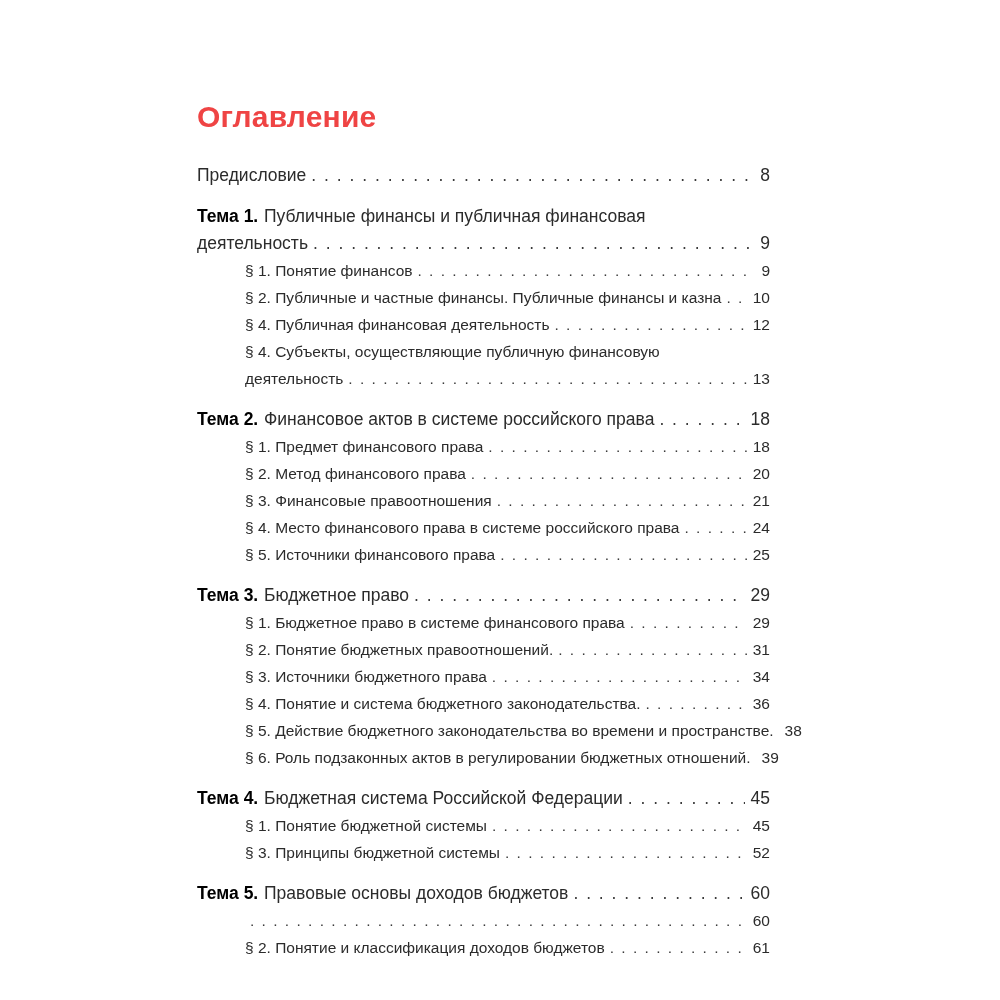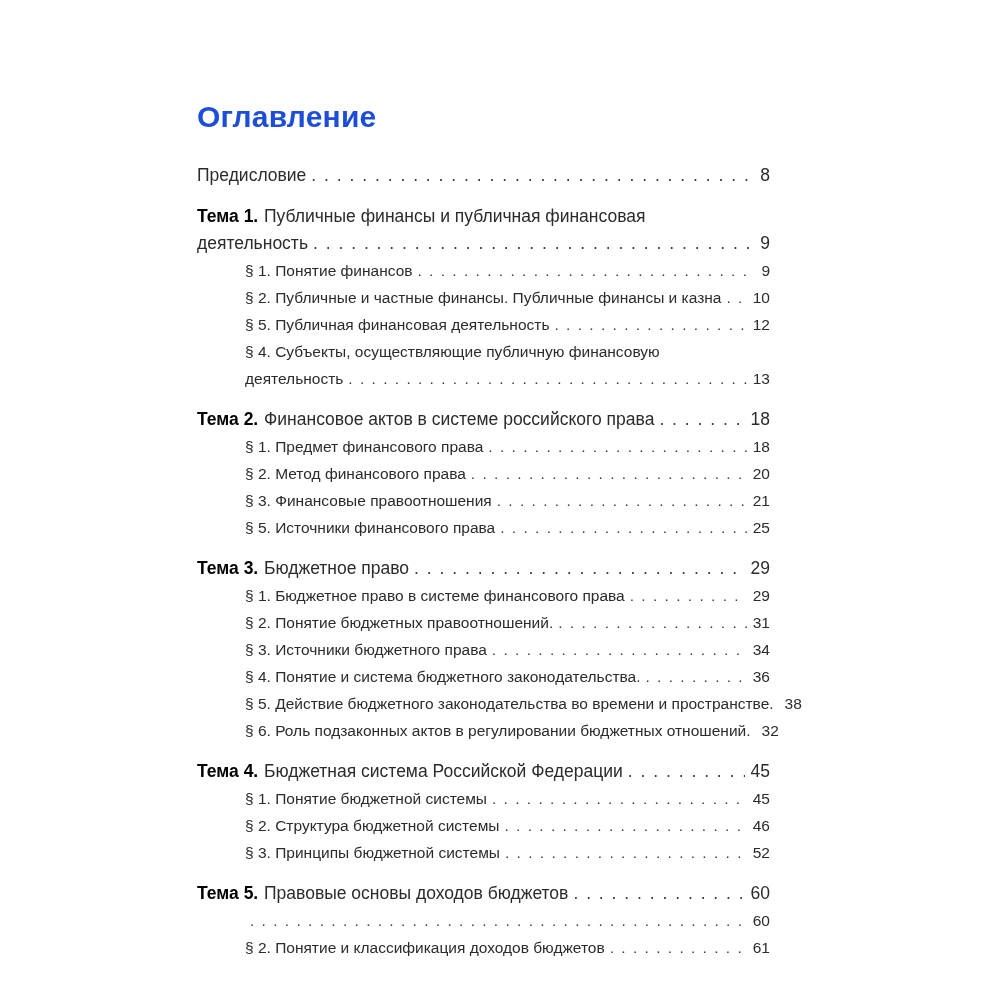--- a/index.html
+++ b/index.html
@@ -18,21 +18,21 @@
     box-sizing: border-box;
     width: 1000px;
     height: 1000px;
     padding: 100px 230px 0 197px;
     background: #ffffff;
   }
   .page-title {
     margin: 0 0 28px 0;
     font-size: 30px;
     font-weight: 700;
-    color: #1d4ed8;
+    color: #ef4444;
     letter-spacing: 0.2px;
   }
   .toc-line {
     display: flex;
     align-items: baseline;
     line-height: 27px;
     white-space: nowrap;
   }
   .lvl0 { font-size: 17.5px; }
   .lvl1 { font-size: 15.5px; padding-left: 48px; align-items: flex-end; }
@@ -84,21 +84,21 @@
         <span class="toc-text">§ 1. Понятие финансов</span>
         <span class="dot-leader"></span>
         <span class="page-number">9</span>
       </div>
       <div class="toc-line lvl1">
         <span class="toc-text">§ 2. Публичные и частные финансы. Публичные финансы и казна</span>
         <span class="dot-leader"></span>
         <span class="page-number">10</span>
       </div>
       <div class="toc-line lvl1">
-        <span class="toc-text">§ 5. Публичная финансовая деятельность</span>
+        <span class="toc-text">§ 4. Публичная финансовая деятельность</span>
         <span class="dot-leader"></span>
         <span class="page-number">12</span>
       </div>
       <div class="toc-line lvl1">
         <span class="toc-text">§ 4. Субъекты, осуществляющие публичную финансовую</span>
       </div>
       <div class="toc-line lvl1">
         <span class="toc-text">деятельность</span>
         <span class="dot-leader"></span>
         <span class="page-number">13</span>
@@ -118,20 +118,25 @@
         <span class="toc-text">§ 2. Метод финансового права</span>
         <span class="dot-leader"></span>
         <span class="page-number">20</span>
       </div>
       <div class="toc-line lvl1">
         <span class="toc-text">§ 3. Финансовые правоотношения</span>
         <span class="dot-leader"></span>
         <span class="page-number">21</span>
       </div>
       <div class="toc-line lvl1">
+        <span class="toc-text">§ 4. Место финансового права в системе российского права</span>
+        <span class="dot-leader"></span>
+        <span class="page-number">24</span>
+      </div>
+      <div class="toc-line lvl1">
         <span class="toc-text">§ 5. Источники финансового права</span>
         <span class="dot-leader"></span>
         <span class="page-number">25</span>
       </div>
       <div class="toc-line lvl0 gap">
         <span class="theme-prefix">Тема 3.</span>
         <span class="toc-text">Бюджетное право</span>
         <span class="dot-leader"></span>
         <span class="page-number">29</span>
       </div>
@@ -156,37 +161,32 @@
         <span class="page-number">36</span>
       </div>
       <div class="toc-line lvl1">
         <span class="toc-text">§ 5. Действие бюджетного законодательства во времени и пространстве.</span>
         <span class="dot-leader"></span>
         <span class="page-number">38</span>
       </div>
       <div class="toc-line lvl1">
         <span class="toc-text">§ 6. Роль подзаконных актов в регулировании бюджетных отношений.</span>
         <span class="dot-leader"></span>
-        <span class="page-number">32</span>
+        <span class="page-number">39</span>
       </div>
       <div class="toc-line lvl0 gap">
         <span class="theme-prefix">Тема 4.</span>
         <span class="toc-text">Бюджетная система Российской Федерации</span>
         <span class="dot-leader"></span>
         <span class="page-number">45</span>
       </div>
       <div class="toc-line lvl1">
         <span class="toc-text">§ 1. Понятие бюджетной системы</span>
         <span class="dot-leader"></span>
         <span class="page-number">45</span>
-      </div>
-      <div class="toc-line lvl1">
-        <span class="toc-text">§ 2. Структура бюджетной системы</span>
-        <span class="dot-leader"></span>
-        <span class="page-number">46</span>
       </div>
       <div class="toc-line lvl1">
         <span class="toc-text">§ 3. Принципы бюджетной системы</span>
         <span class="dot-leader"></span>
         <span class="page-number">52</span>
       </div>
       <div class="toc-line lvl0 gap">
         <span class="theme-prefix">Тема 5.</span>
         <span class="toc-text">Правовые основы доходов бюджетов</span>
         <span class="dot-leader"></span>

